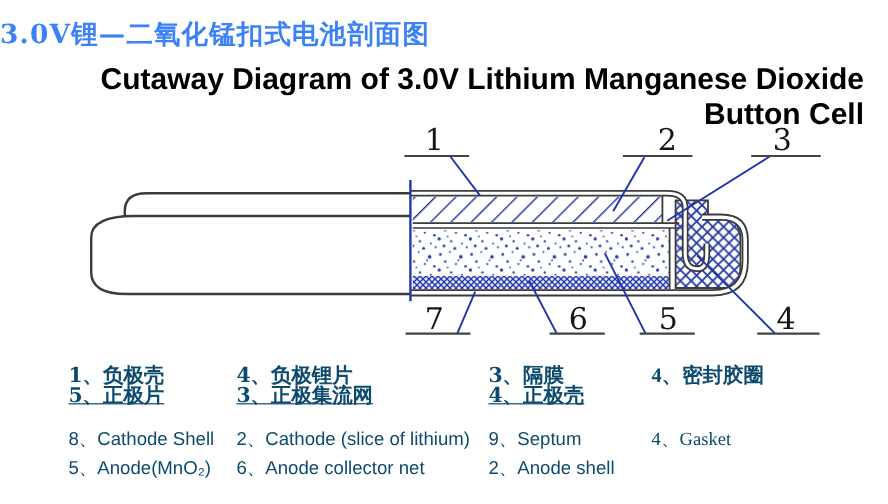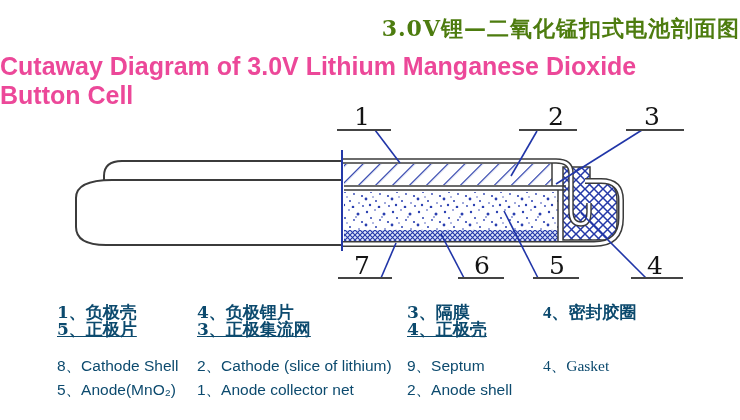--- a/index.html
+++ b/index.html
@@ -1,28 +1,28 @@
 <!DOCTYPE html>
 <html><head>
 <meta charset="utf-8">
 <style>
   html,body{margin:0;padding:0;}
   body{
     width:740px;height:420px;position:relative;background:#ffffff;
     font-family:"Liberation Sans",sans-serif;overflow:hidden;
   }
   .title-zh{
-    position:absolute;top:14px;left:0;width:740px;text-align:right;
+    position:absolute;top:14px;left:0;width:740px;text-align:left;
     font-family:"DejaVu Serif",serif;font-weight:bold;font-size:22px;
-    color:#4d7c0f;letter-spacing:1px;
+    color:#3b82f6;letter-spacing:1px;
   }
   .title-en{
-    position:absolute;top:52px;left:0;width:720px;text-align:left;
+    position:absolute;top:52px;left:0;width:720px;text-align:right;
     font-family:"Liberation Sans",sans-serif;font-weight:600;font-size:25px;
-    color:#ec4899;
+    color:#000000;
   }
   .diagram-svg{position:absolute;left:0;top:95px;}
   .legend span{position:absolute;white-space:nowrap;color:#0c4a6e;}
   .zh-row{font-family:"DejaVu Serif",serif;font-weight:bold;font-size:17px;}
   .en-row{font-family:"Liberation Sans",sans-serif;font-weight:400;font-size:15.5px;}
   .c1{left:57px;} .c2{left:197px;} .c3{left:407px;} .c4{left:543px;font-family:Liberation Serif, serif;}
   .r-zh1{top:301px;} .r-zh2{top:318px;text-decoration:underline;} .r-en1{top:356px;} .r-en2{top:380px;}
 </style>
 </head>
 <body>
@@ -113,15 +113,15 @@
   <span class="zh-row r-zh2 c1">5、正极片</span>
   <span class="zh-row r-zh2 c2">3、正极集流网</span>
   <span class="zh-row r-zh2 c3">4、正极壳</span>
 
   <span class="en-row r-en1 c1">8、Cathode Shell</span>
   <span class="en-row r-en1 c2">2、Cathode (slice of lithium)</span>
   <span class="en-row r-en1 c3">9、Septum</span>
   <span class="en-row r-en1 c4">4、Gasket</span>
 
   <span class="en-row r-en2 c1">5、Anode(MnO₂)</span>
-  <span class="en-row r-en2 c2">1、Anode collector net</span>
+  <span class="en-row r-en2 c2">6、Anode collector net</span>
   <span class="en-row r-en2 c3">2、Anode shell</span>
 </div>
 
 </body></html>

